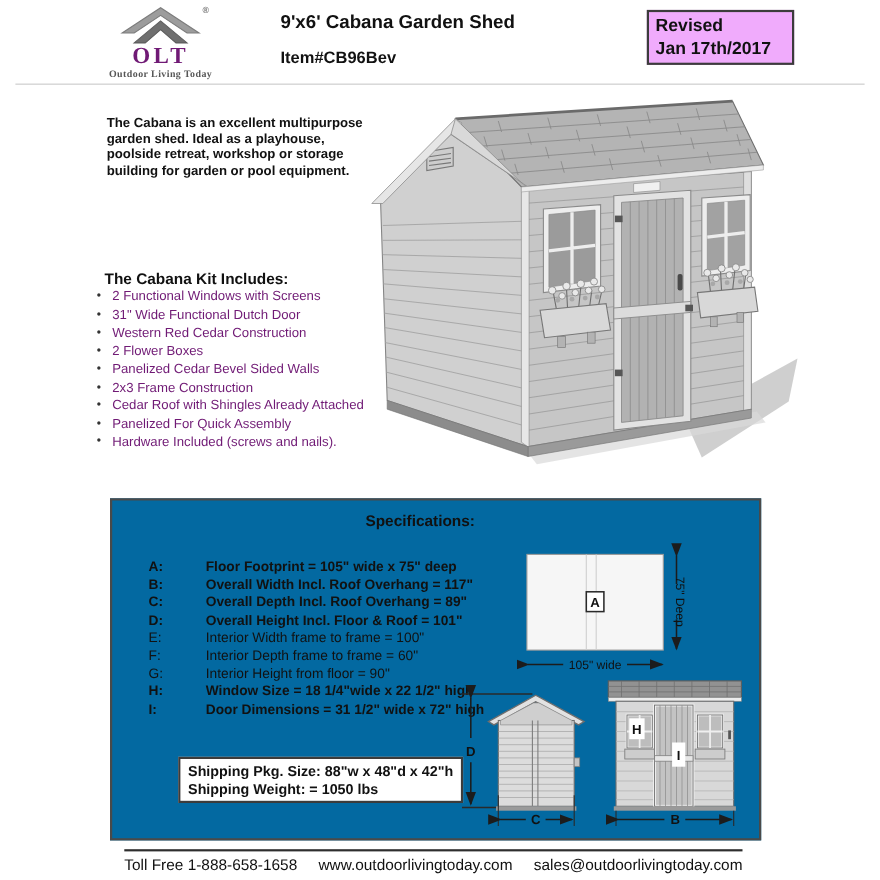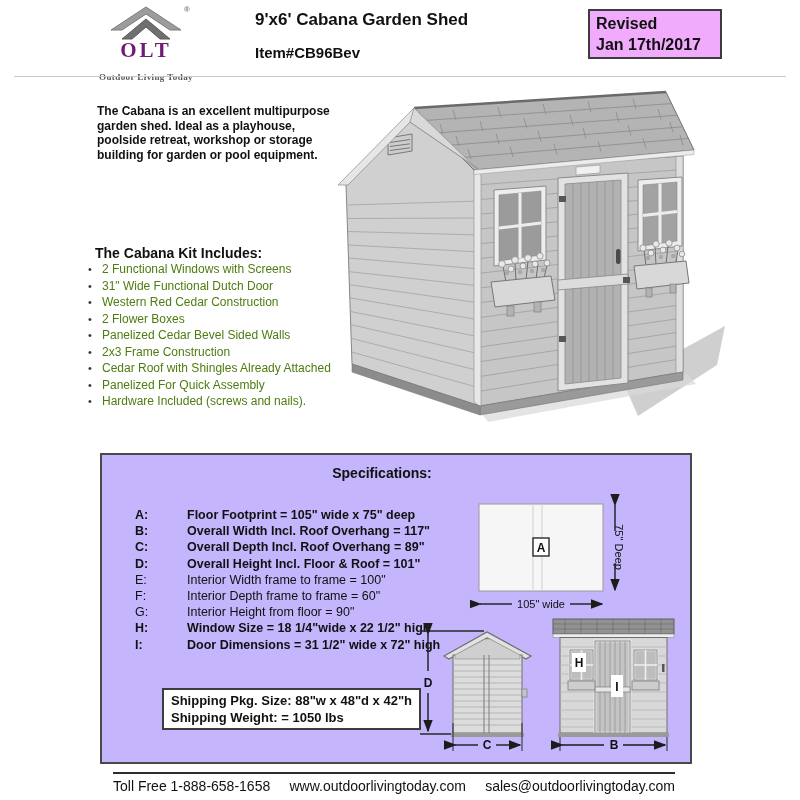--- a/index.html
+++ b/index.html
@@ -6,40 +6,40 @@
   .page{position:relative;width:800px;height:800px;background:#ffffff;overflow:hidden;
         font-family:"Liberation Sans",sans-serif;color:#111;}
   .abs{position:absolute;}
 
   
   .logo{left:86px;top:5px;width:120px;text-align:center;}
   .logo-reg{position:absolute;right:16px;top:0;font-size:8px;color:#777;font-weight:bold;}
   .logo-brand{font-family:"Liberation Serif",serif;font-weight:bold;font-size:21px;
               letter-spacing:3px;color:#701a75;line-height:18px;}
   .logo-tagline{font-family:"Liberation Serif",serif;font-weight:bold;font-size:9px;
-                letter-spacing:.4px;color:#565656;margin-top:13px;}
+                letter-spacing:.4px;color:#565656;margin-top:3px;}
   .page-title{left:255px;top:10px;font-size:17px;font-weight:bold;}
   .item-number{left:255px;top:44px;font-size:15px;font-weight:bold;}
   .revised-box{left:588px;top:9px;width:118px;border:2px solid #3c3c3c;padding:2px 6px;
                font-size:16px;font-weight:bold;line-height:21px;background:#f0abfc;}
   .header-rule{left:14px;top:76px;width:772px;height:1px;background:#c9c9c9;}
 
   
   .description{left:97px;top:104px;width:238px;font-size:12px;font-weight:bold;line-height:14.6px;}
   .kit-heading{left:95px;top:245px;font-size:14px;font-weight:bold;}
   .kit-list{left:88px;top:261px;width:270px;margin:0;padding:0;list-style:none;
-            font-size:12px;line-height:16.5px;color:#4d7c0f;}
+            font-size:12px;line-height:16.5px;color:#701a75;}
   .kit-list li{padding-left:14px;position:relative;}
   .kit-list li::before{content:"•";position:absolute;left:0;top:0;font-size:11px;color:#333;}
 
   
   .shed-render{left:328px;top:84px;}
 
   
-  .spec-box{left:100px;top:453px;width:588px;height:307px;border:2px solid #4a4a4a;background:#c4b5fd;}
+  .spec-box{left:100px;top:453px;width:588px;height:307px;border:2px solid #4a4a4a;background:#0369a1;}
   .spec-heading{left:0;top:10px;width:560px;text-align:center;font-size:14px;font-weight:bold;}
   .spec-rows{left:33px;top:52px;font-size:12.5px;line-height:16.2px;}
   .spec-row{display:flex;}
   .spec-row.bold{font-weight:bold;}
   .spec-letter{width:52px;flex:0 0 52px;}
   .shipping-box{left:60px;top:233px;border:2px solid #3c3c3c;padding:2px 7px;
                 font-size:13px;font-weight:bold;line-height:17px;background:#fff;}
   .footprint-svg{left:368px;top:34px;}
   .elevations-svg{left:306px;top:144px;}
 

